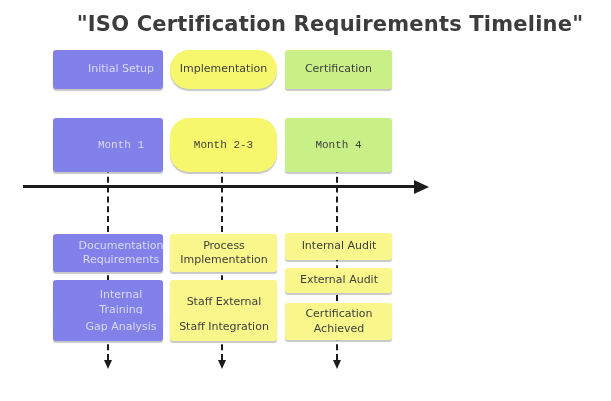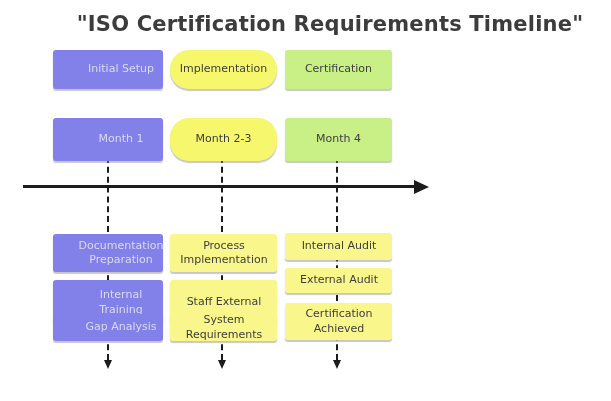--- a/index.html
+++ b/index.html
@@ -41,21 +41,21 @@
   .yellow-bottom{background:var(--yellow-bottom);color:var(--dark-text);padding-left:7px;}
   .green{background:var(--green);color:var(--dark-text);}
 
   
   .c1{left:53px;width:110px;padding-left:32px;}
   .c2{left:170px;width:107px;}
   .c3{left:285px;width:107px;}
 
   
   .row-phase{top:50px;height:39px;}
-  .row-month{top:118px;height:43px;}
+  .row-month{top:118px;height:54px;font-family:Liberation Mono, monospace;}
 
   .c12-taskA{top:234px;height:38px;}
   .c12-taskB{top:280px;height:45px;}
   .c12-taskC{top:314px;height:27px;}
   .c3-taskA{top:233px;height:27px;}
   .c3-taskB{top:268px;height:25px;}
   .c3-taskC{top:303px;height:37px;}
 
   
   .axis-line{
@@ -110,25 +110,25 @@
   <div class="axis-head"></div>
 
   <div class="box purple c1 row-phase">Initial Setup</div>
   <div class="box yellow-top c2 row-phase">Implementation</div>
   <div class="box green c3 row-phase">Certification</div>
 
   <div class="box purple c1 row-month">Month 1</div>
   <div class="box yellow-top c2 row-month">Month 2-3</div>
   <div class="box green c3 row-month">Month 4</div>
 
-  <div class="box purple c1 c12-taskA">Documentation Preparation</div>
+  <div class="box purple c1 c12-taskA">Documentation Requirements</div>
   <div class="box purple c1 c12-taskB">Internal Training</div>
   <div class="box purple c1 c12-taskC">Gap Analysis</div>
 
   <div class="box yellow-bottom c2 c12-taskA">Process Implementation</div>
   <div class="box yellow-bottom c2 c12-taskB">Staff External</div>
-  <div class="box yellow-bottom c2 c12-taskC">System Requirements</div>
+  <div class="box yellow-bottom c2 c12-taskC">Staff Integration</div>
 
   <div class="box yellow-bottom c3 c3-taskA">Internal Audit</div>
   <div class="box yellow-bottom c3 c3-taskB">External Audit</div>
   <div class="box yellow-bottom c3 c3-taskC">Certification Achieved</div>
 
 </div>
 
 </body></html>

